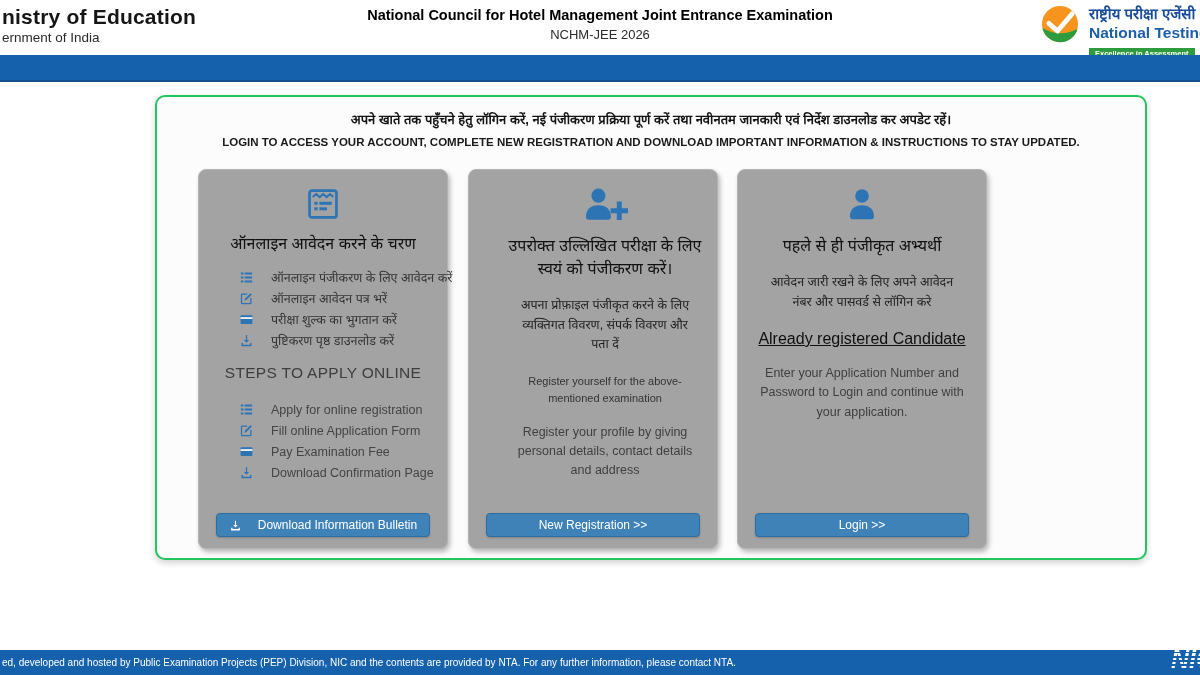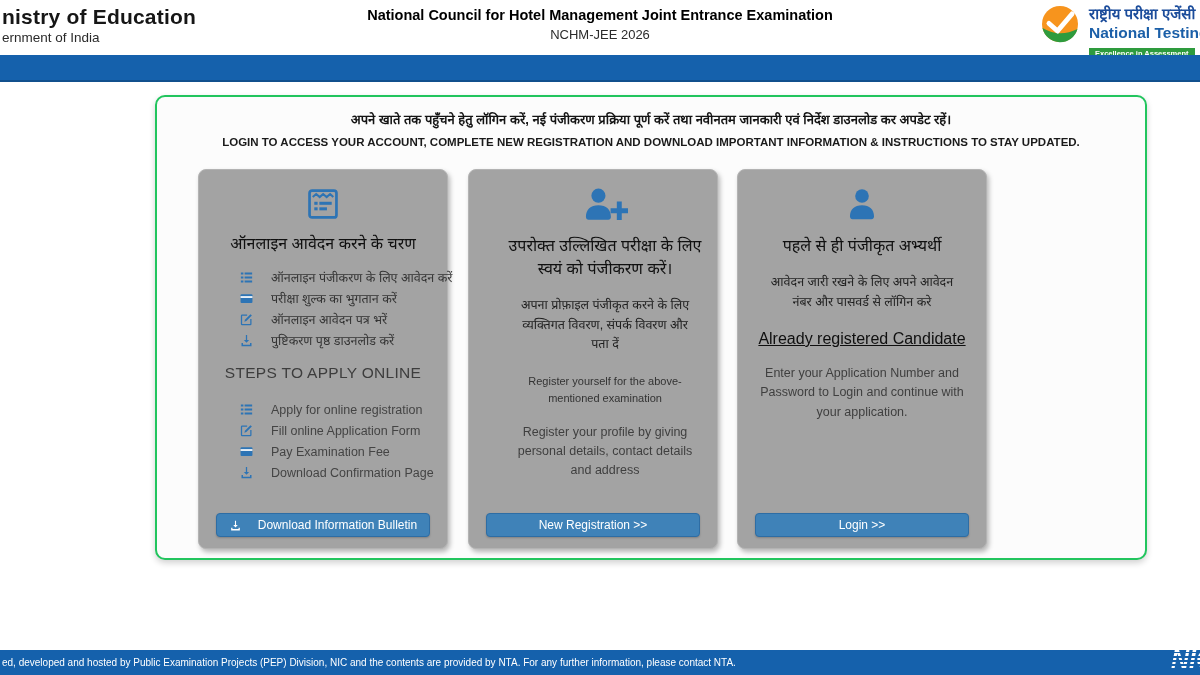--- a/index.html
+++ b/index.html
@@ -135,34 +135,34 @@
               <rect x="9" y="10.4" width="12" height="3.2"></rect>
               <rect x="3" y="16.8" width="4" height="3.2"></rect>
               <rect x="9" y="16.8" width="12" height="3.2"></rect>
             </svg>
         </span>
         <span class="lbl">ऑनलाइन पंजीकरण के लिए आवेदन करें</span>
       </div>
       <div class="li">
         <span class="ic">
           <svg viewBox="0 0 24 24" fill="#2d74b5">
+              <path d="M20 11v8a2 2 0 0 1-2 2H5a2 2 0 0 1-2-2V6a2 2 0 0 1 2-2h8v2H5v13h13v-8h2z"></path>
+              <path d="M9.5 12.2 18.3 3.4l2.3 2.3-8.8 8.8-3.2.9z"></path>
+            </svg>
+        </span>
+        <span class="lbl">ऑनलाइन आवेदन पत्र भरें</span>
+      </div>
+      <div class="li">
+        <span class="ic">
+          <svg viewBox="0 0 24 24" fill="#2d74b5">
               <rect x="2.5" y="5" width="19" height="14" rx="1.6"></rect>
               <rect x="2.5" y="8.3" width="19" height="2.7" fill="#ffffff"></rect>
             </svg>
         </span>
         <span class="lbl">परीक्षा शुल्क का भुगतान करें</span>
-      </div>
-      <div class="li">
-        <span class="ic">
-          <svg viewBox="0 0 24 24" fill="#2d74b5">
-              <path d="M20 11v8a2 2 0 0 1-2 2H5a2 2 0 0 1-2-2V6a2 2 0 0 1 2-2h8v2H5v13h13v-8h2z"></path>
-              <path d="M9.5 12.2 18.3 3.4l2.3 2.3-8.8 8.8-3.2.9z"></path>
-            </svg>
-        </span>
-        <span class="lbl">ऑनलाइन आवेदन पत्र भरें</span>
       </div>
       <div class="li">
         <span class="ic">
           <svg viewBox="0 0 24 24" fill="#2d74b5">
               <path d="M11 3h2v8h3.2L12 15.6 7.8 11H11z"></path>
               <path d="M4 16h2.4v2.6h11.2V16H20v5H4z"></path>
             </svg>
         </span>
         <span class="lbl">पुष्टिकरण पृष्ठ डाउनलोड करें</span>
       </div>

